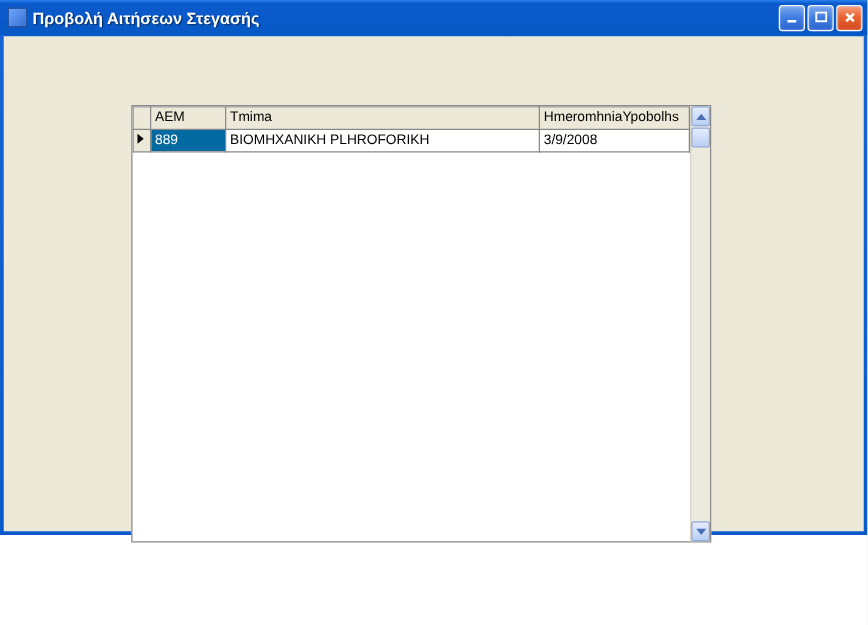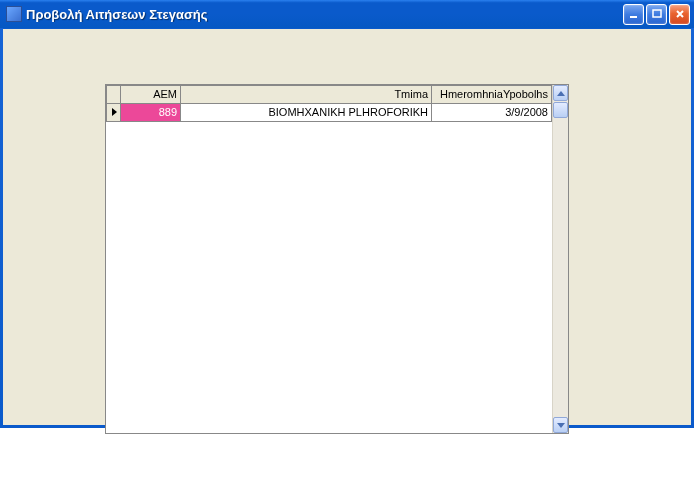--- a/index.html
+++ b/index.html
@@ -122,21 +122,21 @@
   table.datagrid {
     border-collapse: collapse;
     width: 100%;
     table-layout: fixed;
   }
   table.datagrid th, table.datagrid td {
     border: 1px solid #888;
     padding: 0 3px;
     height: 17px;
     line-height: 17px;
-    text-align: right;
+    text-align: left;
     font-size: 11px;
     font-family: Tahoma, Arial, sans-serif;
     overflow:hidden;
     white-space:nowrap;
     box-sizing:border-box;
   }
   table.datagrid th {
     background: #ece9d8;
     font-weight: normal;
   }
@@ -145,21 +145,21 @@
     background: #ece9d8;
     padding:0;
     text-align:center;
   }
   col.c-rowhead { width:14px; }
   col.c-aem { width:60px; }
   col.c-tmima { width:auto; }
   col.c-date { width:120px; }
   td.aem {
     text-align: right;
-    background: #ec4899;
+    background: #0369a1;
     color: #fff;
     padding-right:2px;
     margin-top:24px;
   }
   .arrow-right {
     display:inline-block;
     width:0;height:0;
     border-top:4px solid transparent;
     border-bottom:4px solid transparent;
     border-left:5px solid #000;

